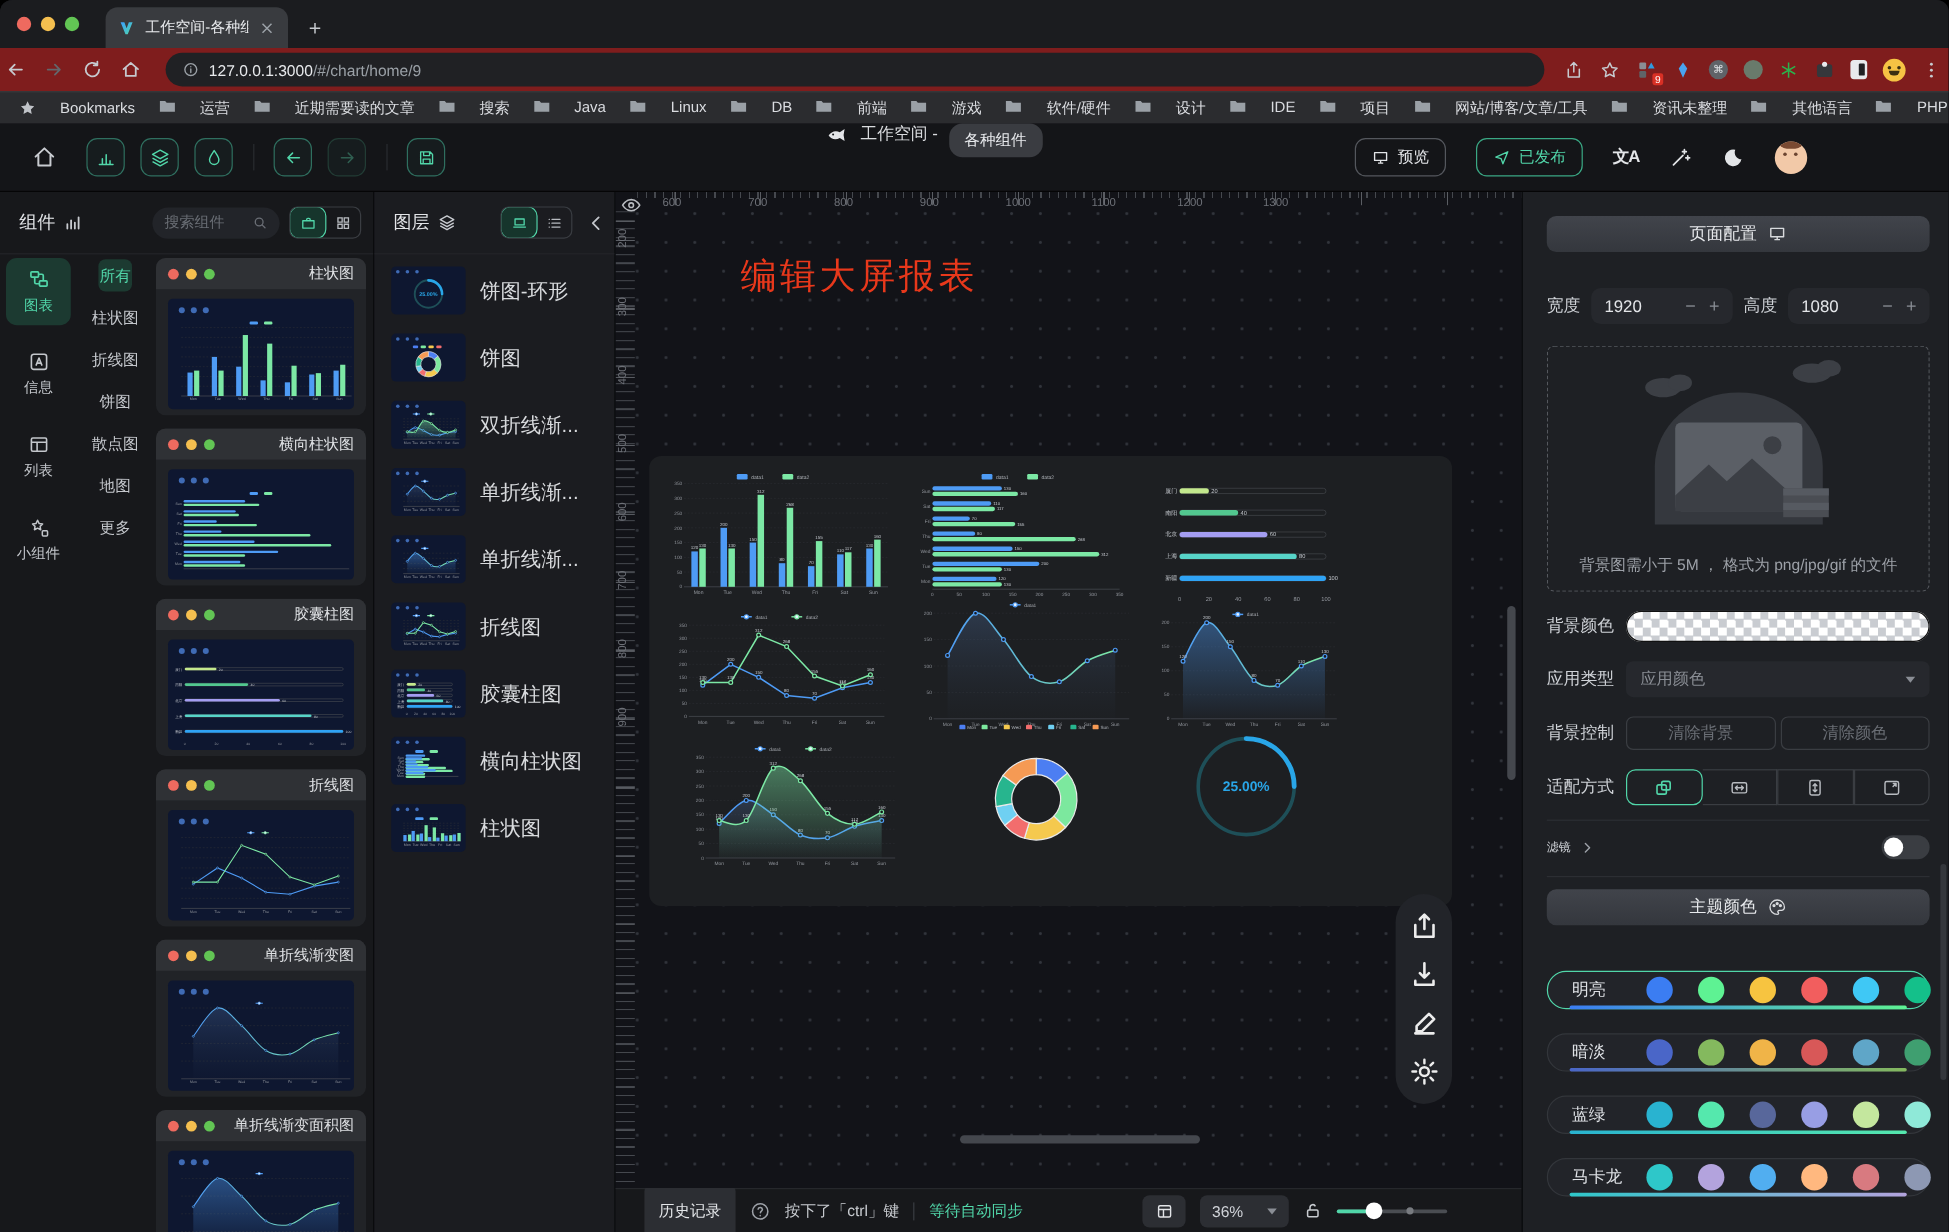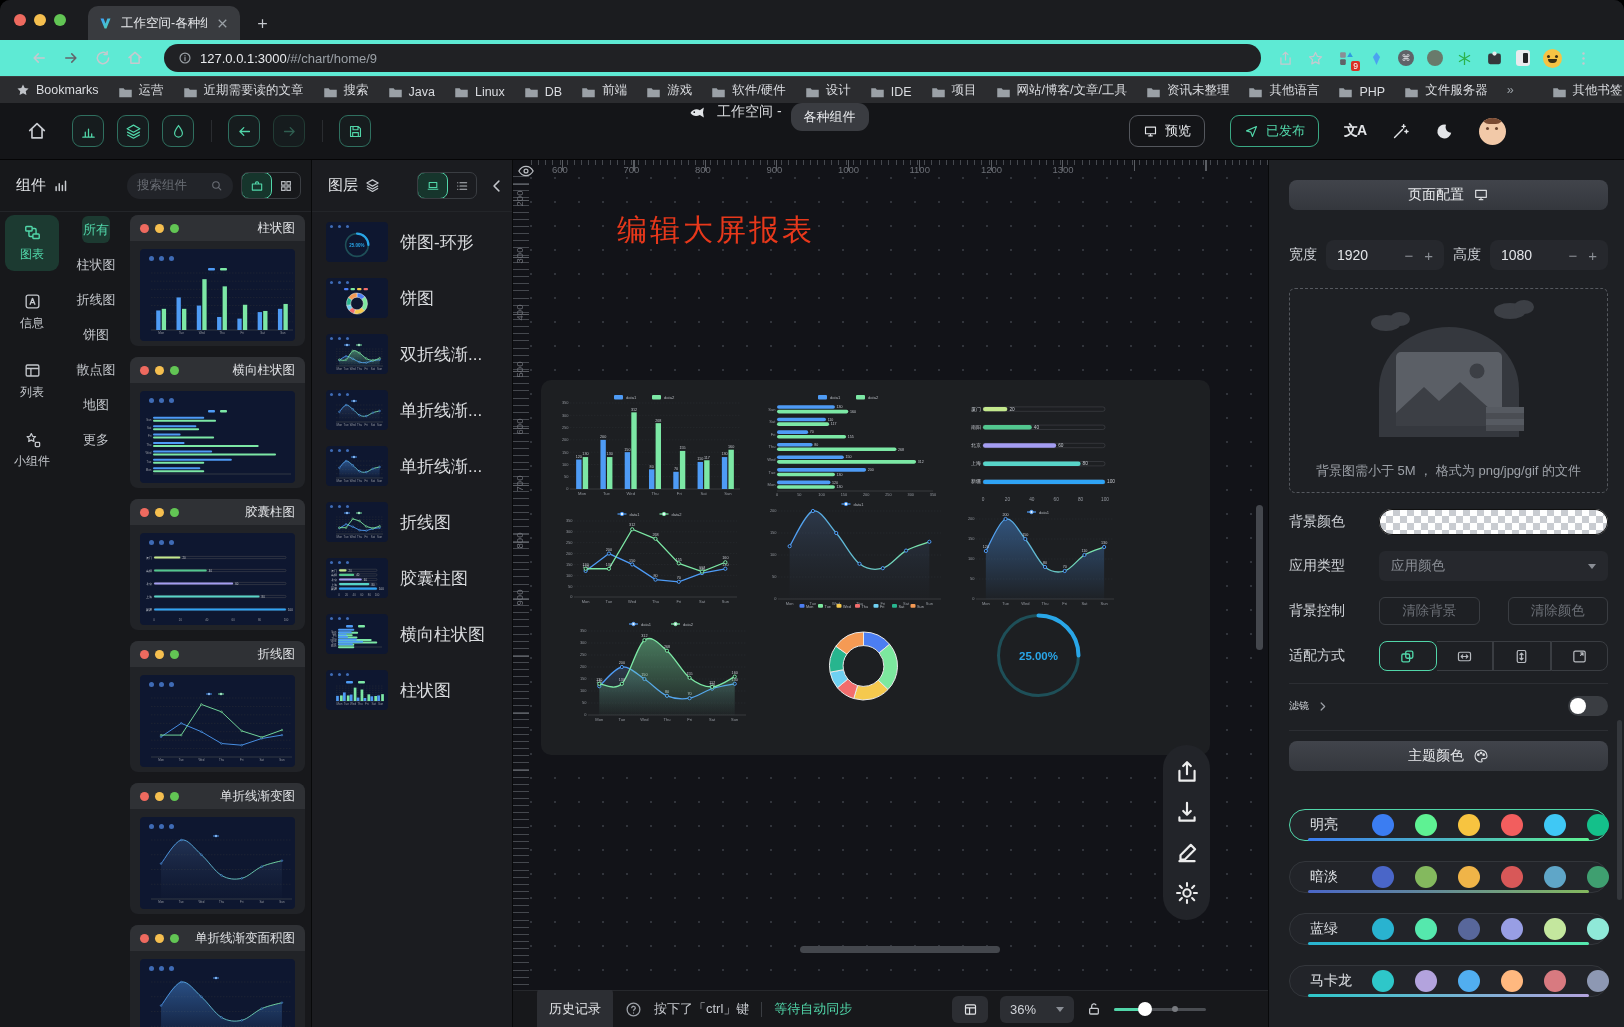--- a/index.html
+++ b/index.html
@@ -10,38 +10,38 @@
 .ic svg{width:100%;height:100%;display:block}
 
 .tabstrip{height:40px;background:#1b1c1f;display:flex;align-items:flex-end;padding-left:14px;flex:0 0 auto}
 .lights{display:flex;gap:8px;margin-bottom:14px;margin-right:22px}
 .light{width:12px;height:12px;border-radius:50%}
 .tab{height:34px;width:152px;background:#393b3f;border-radius:10px 10px 0 0;display:flex;align-items:center;gap:8px;padding:0 10px;color:#e8eaed;font-size:12.5px}
 .tab .title{flex:1;white-space:nowrap;overflow:hidden}
 .tab .ic{width:15px;height:15px}
 .close-x{color:#9aa0a6;width:14px;height:14px}
 .newtab{width:28px;height:28px;margin:0 0 3px 8px;display:grid;place-items:center;color:#c6c9ce}
-.toolbar{height:36px;background:#5eead4;display:flex;align-items:center;padding:0 26px;gap:6px;flex:0 0 auto}
+.toolbar{height:36px;background:#7f1d1d;display:flex;align-items:center;padding:0 0;gap:6px;flex:0 0 auto}
 .tb-ic{width:26px;height:26px;display:grid;place-items:center;color:#c6c9ce}
 .tb-ic.dim{color:#63666b}
 .urlbar{flex:1;height:28px;background:#202124;border-radius:14px;display:flex;align-items:center;gap:8px;padding:0 14px;margin:0 10px;font-size:13px;color:#e8eaed}
 .urlbar .path{color:#9aa0a6}
 .urlbar .ic{width:14px;height:14px;color:#9aa0a6}
 .tb-right{display:flex;align-items:center;gap:13px;padding-right:6px}
 .tb-right .ic{width:17px;height:17px;color:#c6c9ce}
 .ext{position:relative;width:18px;height:18px;display:grid;place-items:center}
 .badge{position:absolute;right:-5px;bottom:-4px;background:#d93025;color:#fff;font-size:8.5px;padding:0 2px;border-radius:2px;line-height:10px}
 .circ{width:16px;height:16px;border-radius:50%;display:grid;place-items:center;font-size:9px;color:#dfe1e4}
 .reader{width:14px;height:16px;background:#e8eaed;border-radius:3px;position:relative}
 .reader::after{content:"";position:absolute;right:2px;top:3px;width:5px;height:10px;background:#202124;border-radius:1px}
 .emoji{width:19px;height:19px;border-radius:50%;background:#f6c344;position:relative}
 .emoji::before{content:"";position:absolute;left:4px;top:6px;width:3px;height:3px;border-radius:50%;background:#3b2f12;box-shadow:8px 0 0 #3b2f12}
 .emoji::after{content:"";position:absolute;left:5px;top:10px;width:9px;height:4px;border-radius:0 0 8px 8px;background:#3b2f12}
 .bookmarks{height:27px;background:#2b2c2f;border-top:1px solid #3a3b3e;display:flex;align-items:center;gap:19px;padding:0 16px;font-size:12.5px;color:#dadce0;flex:0 0 auto;overflow:hidden;white-space:nowrap}
-.bm{display:flex;align-items:flex-end;gap:6px}
+.bm{display:flex;align-items:flex-start;gap:20px}
 .bm .ic{width:15px;height:13px;color:#9aa0a6}
 .bm-div{width:1px;height:14px;background:#4a4c50}
 
 .appheader{height:57px;background:#141518;border-bottom:1px solid #050506;display:flex;align-items:center;padding:0 0 0 26px;position:relative;flex:0 0 auto}
 .ah-home{color:#c8cbd0;width:22px;height:22px;margin-right:24px}
 .ah-btn{width:32px;height:32px;border:1px solid #2f6f5f;border-radius:9px;display:grid;place-items:center;color:#51d6a9;margin-right:13px;background:rgba(81,214,169,0.04)}
 .ah-btn .ic{width:17px;height:17px}
 .ah-btn.dim{border-color:#223c35;color:#2f5e50}
 .ah-div{width:1px;height:22px;background:#2a2c30;margin:0 16px 0 4px}
 .ah-title{position:absolute;left:688px;top:0;height:100%;display:flex;align-items:flex-start;gap:9px;color:#d8dadd;font-size:14px}
@@ -136,21 +136,21 @@
 
 .rightpanel{width:356px;background:#1e2024;border-left:1px solid #08090a;padding:20px 16px 0 20px;position:relative;overflow:hidden}
 .panel-hdr{height:30px;background:linear-gradient(#41444b,#34373d);border-radius:8px;display:flex;align-items:center;justify-content:center;gap:9px;font-size:14px;color:#e8eaed}
 .panel-hdr .ic{width:16px;height:16px;color:#d8dadd}
 .dims{display:flex;align-items:center;gap:9px;margin-top:30px}
 .dim-label{font-size:14px;color:#cfd2d7;flex:0 0 auto}
 .stepper{flex:1;height:30px;background:#26282d;border-radius:8px;display:flex;align-items:center;padding:0 11px;font-size:14px;color:#e3e5e8}
 .pm{margin-left:auto;color:#8a8e95;font-size:15px;display:flex;gap:11px}
 .upload{margin-top:18px;height:205px;border:1px dashed #55585e;border-radius:6px;display:flex;flex-direction:column;align-items:center;justify-content:flex-end;padding-bottom:12px;position:relative}
 .upload-hint{font-size:13px;color:#9da1a8}
-.row{display:flex;align-items:center;gap:28px;margin-top:16px}
+.row{display:flex;align-items:center;gap:4px;margin-top:16px}
 .row-label{flex:0 0 62px;font-size:14px;color:#cfd2d7}
 .swatch{flex:1;height:26px;border-radius:13px;background:conic-gradient(#fff 0 25%,#c9ccd1 0 50%,#fff 0 75%,#c9ccd1 0) 0 0/14px 14px;box-shadow:inset 0 0 0 1px #111}
 .select{flex:1;height:30px;background:#26282d;border-radius:6px;display:flex;align-items:center;justify-content:space-between;padding:0 12px;font-size:13.5px;color:#8a8e95}
 .ghost{flex:1;height:28px;border:1px solid #3a3d42;border-radius:6px;display:grid;place-items:center;font-size:13.5px;color:#6b6f76}
 .fits{flex:1;display:flex;gap:0}
 .fit{flex:1;height:30px;border:1px solid #3a3d42;display:grid;place-items:center;color:#b8bbc0}
 .fit .ic{width:17px;height:17px}
 .fit:first-child{border:1px solid #51d6a9;border-radius:8px;color:#51d6a9}
 .fit:last-child{border-radius:0 8px 8px 0}
 .fit:nth-child(2){border-left:none;border-radius:0}

